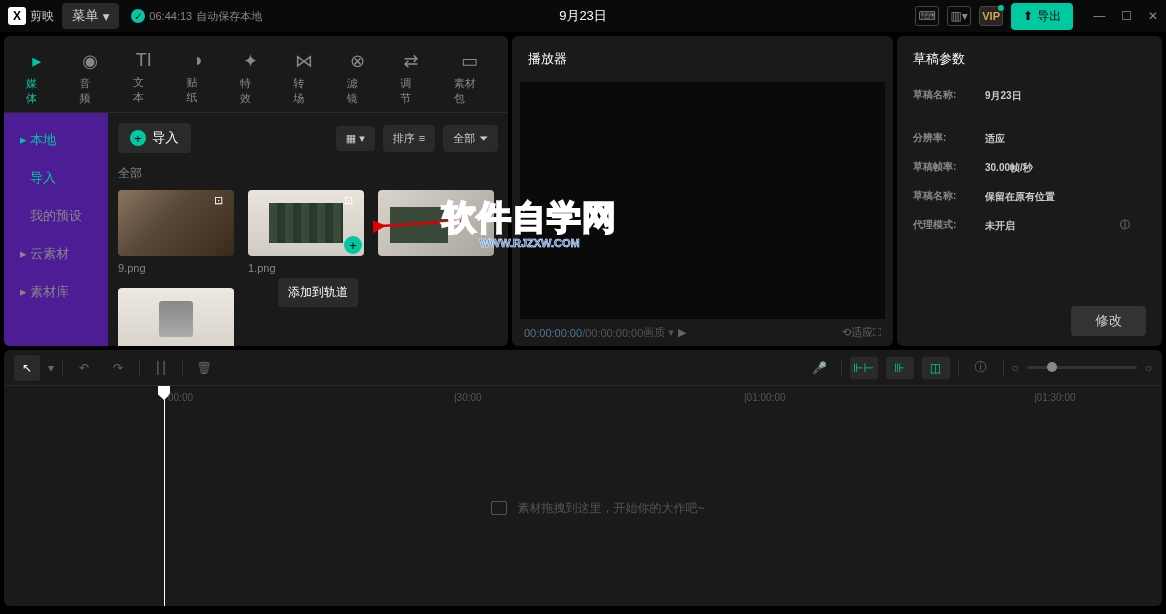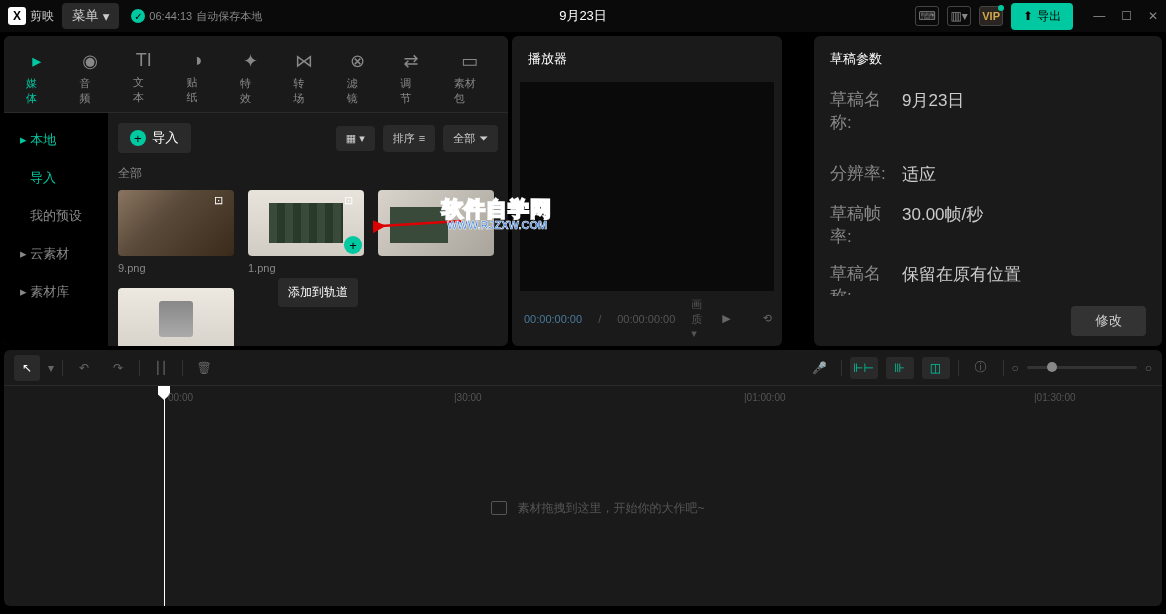--- a/index.html
+++ b/index.html
@@ -26,50 +26,50 @@
     .panel { background: #1a1a1a; border-radius: 6px; overflow: hidden; }
     
     
     .media-panel { width: 504px; display: flex; flex-direction: column; }
     .media-tabs { display: flex; background: #1a1a1a; padding: 8px 8px 0; gap: 4px; }
     .media-tab { display: flex; flex-direction: column; align-items: center; padding: 6px 14px; cursor: pointer; color: #888; gap: 4px; border-radius: 4px 4px 0 0; }
     .media-tab.active { color: #00c8a0; }
     .media-tab-icon { font-size: 18px; }
     .media-tab-label { font-size: 11px; }
     .media-body { display: flex; flex: 1; border-top: 1px solid #2a2a2a; }
-    .media-sidebar { width: 104px; background: #000000; padding: 8px 0; }
+    .media-sidebar { width: 104px; background: #4c1d95; padding: 8px 0; }
     .ms-item { padding: 10px 16px; cursor: pointer; color: #888; font-size: 13px; }
     .ms-item.active { color: #00c8a0; }
     .media-content { flex: 1; padding: 10px; display: flex; flex-direction: column; }
     .media-toolbar { display: flex; align-items: center; gap: 8px; margin-bottom: 4px; }
     .import-btn { background: #2a2a2a; border: none; color: #fff; padding: 6px 12px; border-radius: 4px; cursor: pointer; display: flex; align-items: center; gap: 6px; }
     .plus-circle { width: 16px; height: 16px; background: #00c8a0; border-radius: 50%; display: flex; align-items: center; justify-content: center; color: #000; }
     .spacer { flex: 1; }
     .tb-btn { background: #2a2a2a; border: none; color: #ccc; padding: 6px 10px; border-radius: 4px; cursor: pointer; display: flex; align-items: center; gap: 4px; font-size: 11px; }
     .media-section-label { color: #888; font-size: 12px; padding: 8px 0; }
     .media-grid { display: flex; flex-wrap: wrap; gap: 14px; overflow: auto; position: relative; }
     .media-item { width: 116px; }
     .thumb { width: 116px; height: 66px; border-radius: 4px; position: relative; overflow: hidden; }
     .thumb-type { position: absolute; top: 4px; right: 4px; width: 16px; height: 14px; color: #fff; font-size: 11px; }
     .thumb-add { position: absolute; bottom: 2px; right: 2px; width: 18px; height: 18px; background: #00c8a0; border-radius: 50%; display: flex; align-items: center; justify-content: center; color: #000; font-size: 13px; }
     .media-caption { font-size: 11px; color: #888; margin-top: 6px; }
     .tooltip { position: absolute; background: #2a2a2a; color: #fff; padding: 6px 10px; border-radius: 4px; font-size: 12px; z-index: 10; }
     
     
-    .player-panel { width: 270px; display: flex; flex-direction: column; }
+    .player-panel { width: 381px; display: flex; flex-direction: column; }
     .panel-title { padding: 14px 16px; font-size: 13px; color: #fff; }
     .player-view { flex: 1; background: #0a0a0a; margin: 0 8px; }
-    .player-controls { display: flex; align-items: center; padding: 6px 12px; gap: 16px; font-size: 11px; color: #555; }
+    .player-controls { display: flex; align-items: center; padding: 6px 12px; gap: 0; font-size: 11px; color: #555; }
     .time-current { color: #4a7a9a; }
     .play-btn { color: #666; cursor: pointer; margin-left: 4px; }
     .pc-icon { cursor: pointer; color: #666; }
     
     
-    .draft-panel { flex: 1; display: flex; flex-direction: column; margin-left: 28px; }
-    .draft-body { padding: 6px 16px; flex: 1; font-size: 17px; overflow: hidden; }
+    .draft-panel { flex: 1; display: flex; flex-direction: column; }
+    .draft-body { padding: 6px 16px; flex: 1; font-size: 10px; overflow: hidden; font-weight: bold; }
     .draft-row { display: flex; margin-bottom: 14px; }
     .draft-label { width: 72px; color: #888; flex-shrink: 0; }
     .draft-value { color: #ccc; flex: 1; word-break: break-all; line-height: 1.5; }
     .draft-footer { padding: 10px 16px; display: flex; justify-content: flex-end; align-items: center; }
     .info-icon { position: absolute; right: 16px; color: #666; }
     .modify-btn { background: #333; border: none; color: #ccc; padding: 6px 24px; border-radius: 4px; cursor: pointer; }
     
     
     .timeline { height: 256px; background: #1a1a1a; border-radius: 6px; margin: 0 4px 4px; display: flex; flex-direction: column; }
     .tl-toolbar { height: 36px; display: flex; align-items: center; padding: 0 10px; gap: 8px; border-bottom: 1px solid #2a2a2a; }
@@ -85,21 +85,21 @@
     .tl-ruler { height: 24px; position: relative; padding-left: 160px; color: #555; font-size: 10px; }
     .ruler-mark { position: absolute; top: 6px; }
     .playhead { position: absolute; left: 160px; top: 0; width: 1px; height: 220px; background: #fff; }
     .playhead-handle { position: absolute; top: 0; left: -6px; width: 12px; height: 14px; background: #fff; clip-path: polygon(0 0, 100% 0, 100% 60%, 50% 100%, 0 60%); }
     .tl-body { flex: 1; display: flex; align-items: center; justify-content: center; padding-left: 30px; }
     .tl-empty { display: flex; align-items: center; gap: 10px; color: #555; }
     .tl-empty-icon { width: 16px; height: 14px; border: 1px solid #555; border-radius: 2px; }
     
     
     .watermark { position: absolute; left: 442px; top: 195px; z-index: 100; pointer-events: none; }
-    .wm-text { font-size: 21px; font-weight: 900; color: #2d7be0; -webkit-text-stroke: 2px #fff; letter-spacing: 1px; }
+    .wm-text { font-size: 34px; font-weight: 900; color: #2d7be0; -webkit-text-stroke: 2px #fff; letter-spacing: 1px; }
     .wm-url { font-size: 11px; color: #2d7be0; -webkit-text-stroke: 0.5px #fff; font-weight: bold; text-align: center; margin-top: -4px; }
     .arrow-svg { position: absolute; left: 373px; top: 218px; z-index: 99; pointer-events: none; }
 
     
     .t1 { background: linear-gradient(135deg,#8a7560 0%,#5a4a3a 40%,#3a2a1a 100%); }
     .t2 { background: linear-gradient(180deg,#e8e4dc 0%,#d0ccc4 100%); position: relative; }
     .t2::after { content:''; position:absolute; left:18%; top:20%; width:64%; height:60%; background: repeating-linear-gradient(90deg,#3a4a3a 0 8px,#2a3a2a 8px 16px); }
     .t3 { background: linear-gradient(135deg,#d8d4cc 0%,#a8a49c 100%); position: relative; }
     .t3::after { content:''; position:absolute; left:10%; top:25%; width:50%; height:55%; background:#3a4a3a; }
     .t4 { background: linear-gradient(180deg,#ede8e0 0%,#d5d0c8 100%); position: relative; }

